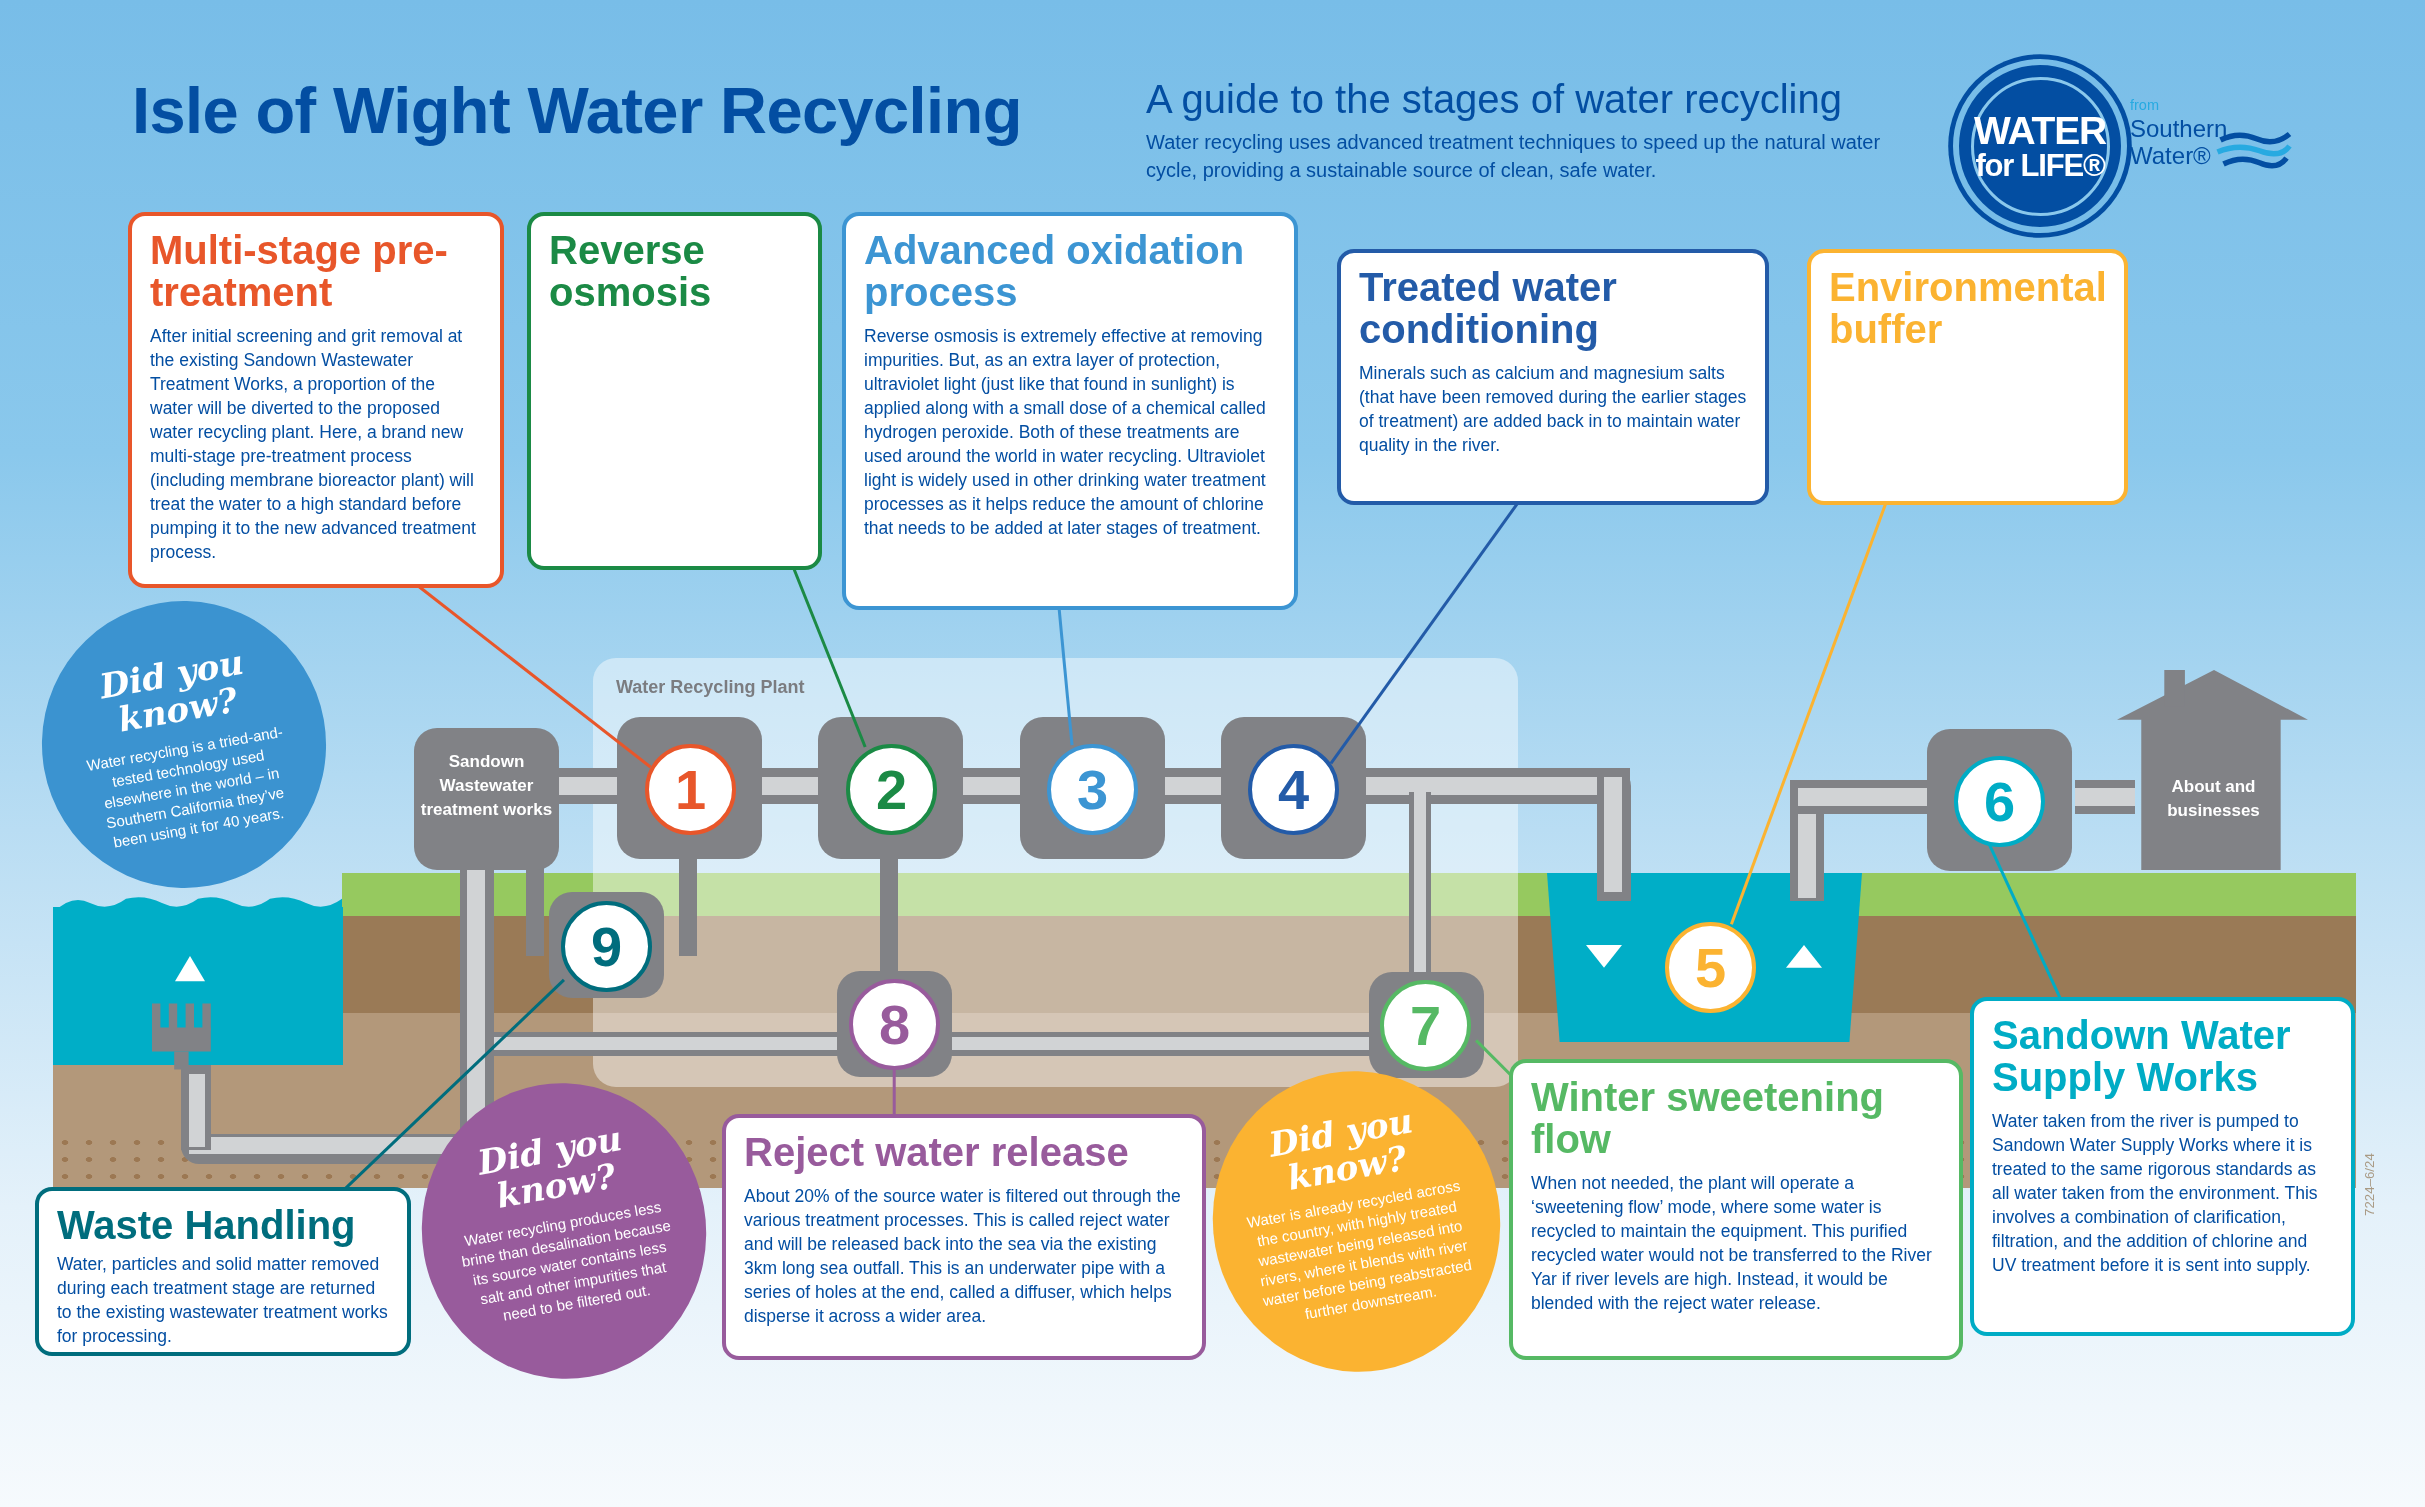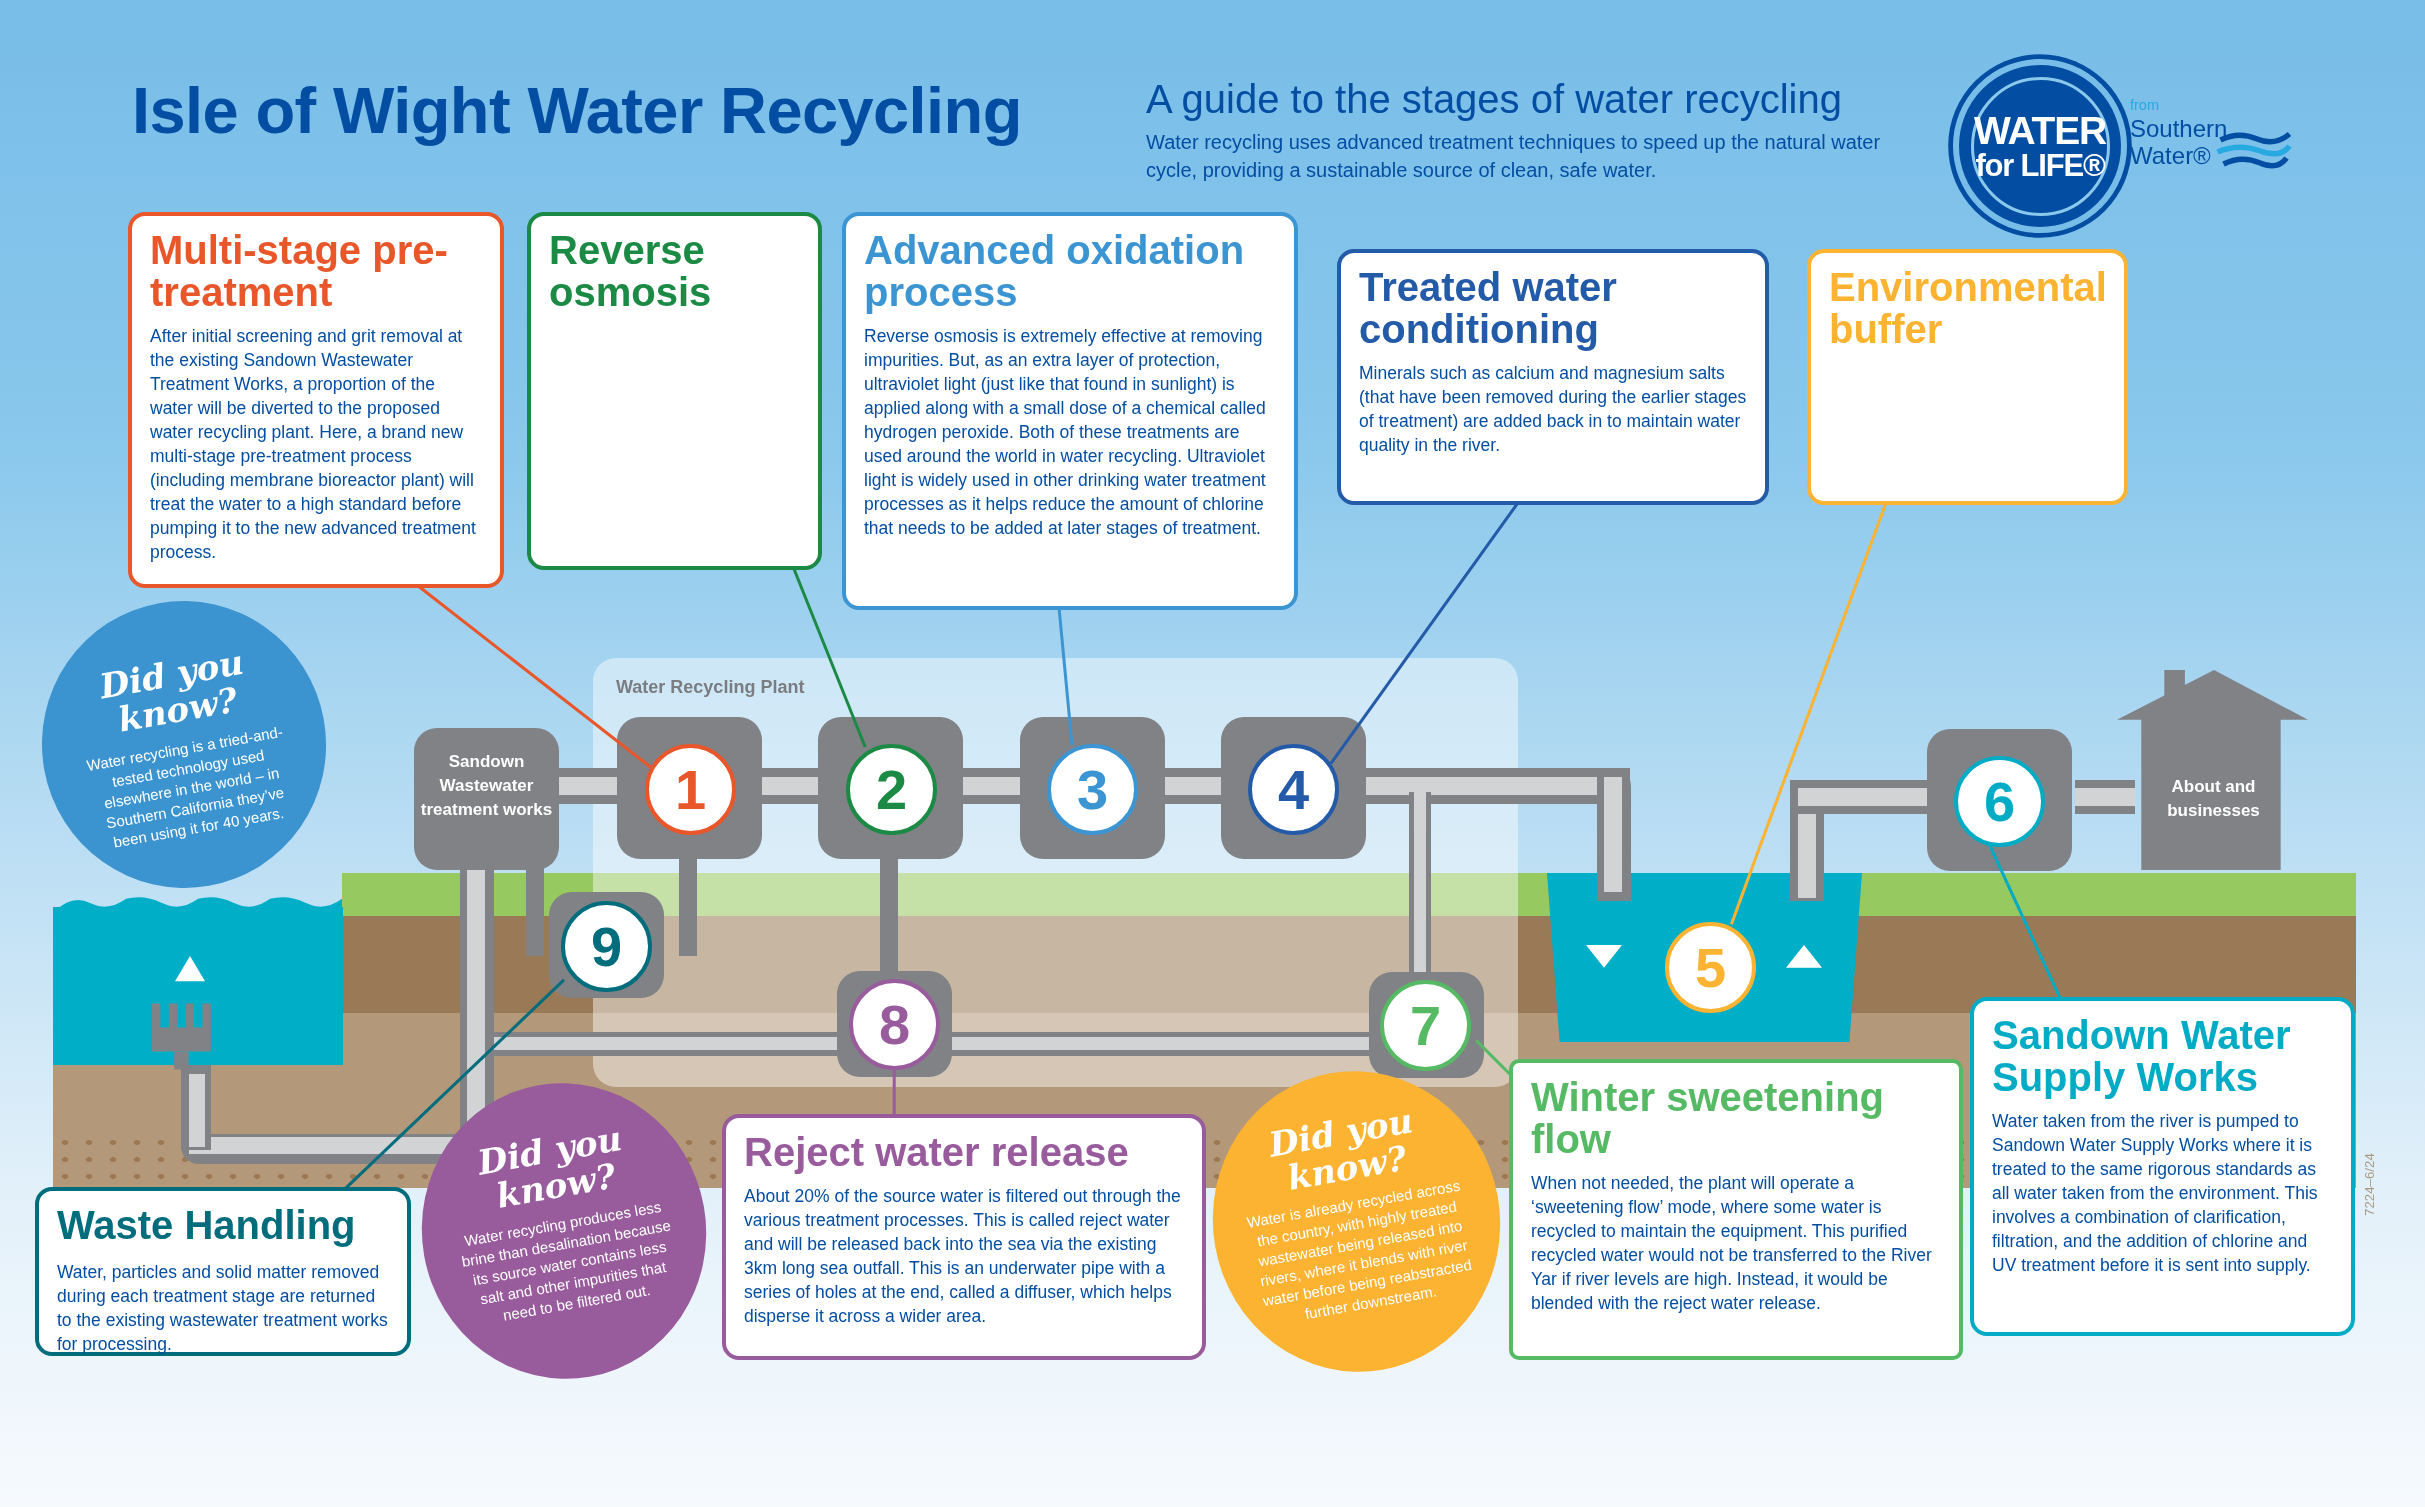--- a/index.html
+++ b/index.html
@@ -175,30 +175,30 @@
   <h2 style="color:#235ba8;">Treated water conditioning</h2>
   <p>Minerals such as calcium and magnesium salts (that have been removed during the earlier stages of treatment) are added back in to maintain water quality in the river.</p>
 </div>
 <div class="card" style="left:1807px;top:249px;width:321px;height:256px;border-color:#fbb331;">
   <h2 style="color:#fbb331;">Environmental buffer</h2>
 </div>
 <div class="card" style="left:1970px;top:997px;width:385px;height:339px;border-color:#00acc5;">
   <h2 style="color:#00acc5;">Sandown Water Supply Works</h2>
   <p>Water taken from the river is pumped to Sandown Water Supply Works where it is treated to the same rigorous standards as all water taken from the environment. This involves a combination of clarification, filtration, and the addition of chlorine and UV treatment before it is sent into supply.</p>
 </div>
-<div class="card" style="left:1509px;top:1059px;width:454px;height:301px;border-color:#56b964;border-radius:10px;">
+<div class="card" style="left:1509px;top:1059px;width:454px;height:301px;border-color:#56b964;">
   <h2 style="color:#56b964;">Winter sweetening flow</h2>
   <p>When not needed, the plant will operate a ‘sweetening flow’ mode, where some water is recycled to maintain the equipment. This purified recycled water would not be transferred to the River Yar if river levels are high. Instead, it would be blended with the reject water release.</p>
 </div>
 <div class="card" style="left:722px;top:1114px;width:484px;height:246px;border-color:#985b9c;">
   <h2 style="color:#985b9c;">Reject water release</h2>
   <p>About 20% of the source water is filtered out through the various treatment processes. This is called reject water and will be released back into the sea via the existing 3km long sea outfall. This is an underwater pipe with a series of holes at the end, called a diffuser, which helps disperse it across a wider area.</p>
 </div>
 <div class="card" style="left:35px;top:1187px;width:376px;height:169px;border-color:#006d7d;">
-  <h2 style="color:#006d7d;margin-bottom:14px;">Waste Handling</h2>
+  <h2 style="color:#006d7d;margin-bottom:6px;">Waste Handling</h2>
   <p>Water, particles and solid matter removed during each treatment stage are returned to the existing wastewater treatment works for processing.</p>
 </div>
 
 <div class="dyk" style="left:42px;top:601px;width:284px;height:287px;background:#3b93d0;transform:rotate(-10deg);padding-top:54px;box-sizing:border-box;">
   <div class="dh" style="width:157px;">Did you know?</div>
   <div class="dt" style="width:200px;margin-top:12px;">Water recycling is a tried-and-tested technology used elsewhere in the world – in Southern California they’ve been using it for 40 years.</div>
 </div>
 <div class="dyk" style="left:422px;top:1083px;width:284px;height:296px;background:#985b9c;transform:rotate(-10deg);padding-top:48px;box-sizing:border-box;">
   <div class="dh" style="width:157px;">Did you know?</div>
   <div class="dt" style="width:218px;margin-top:11px;">Water recycling produces less brine than desalination because its source water contains less salt and other impurities that need to be filtered out.</div>

